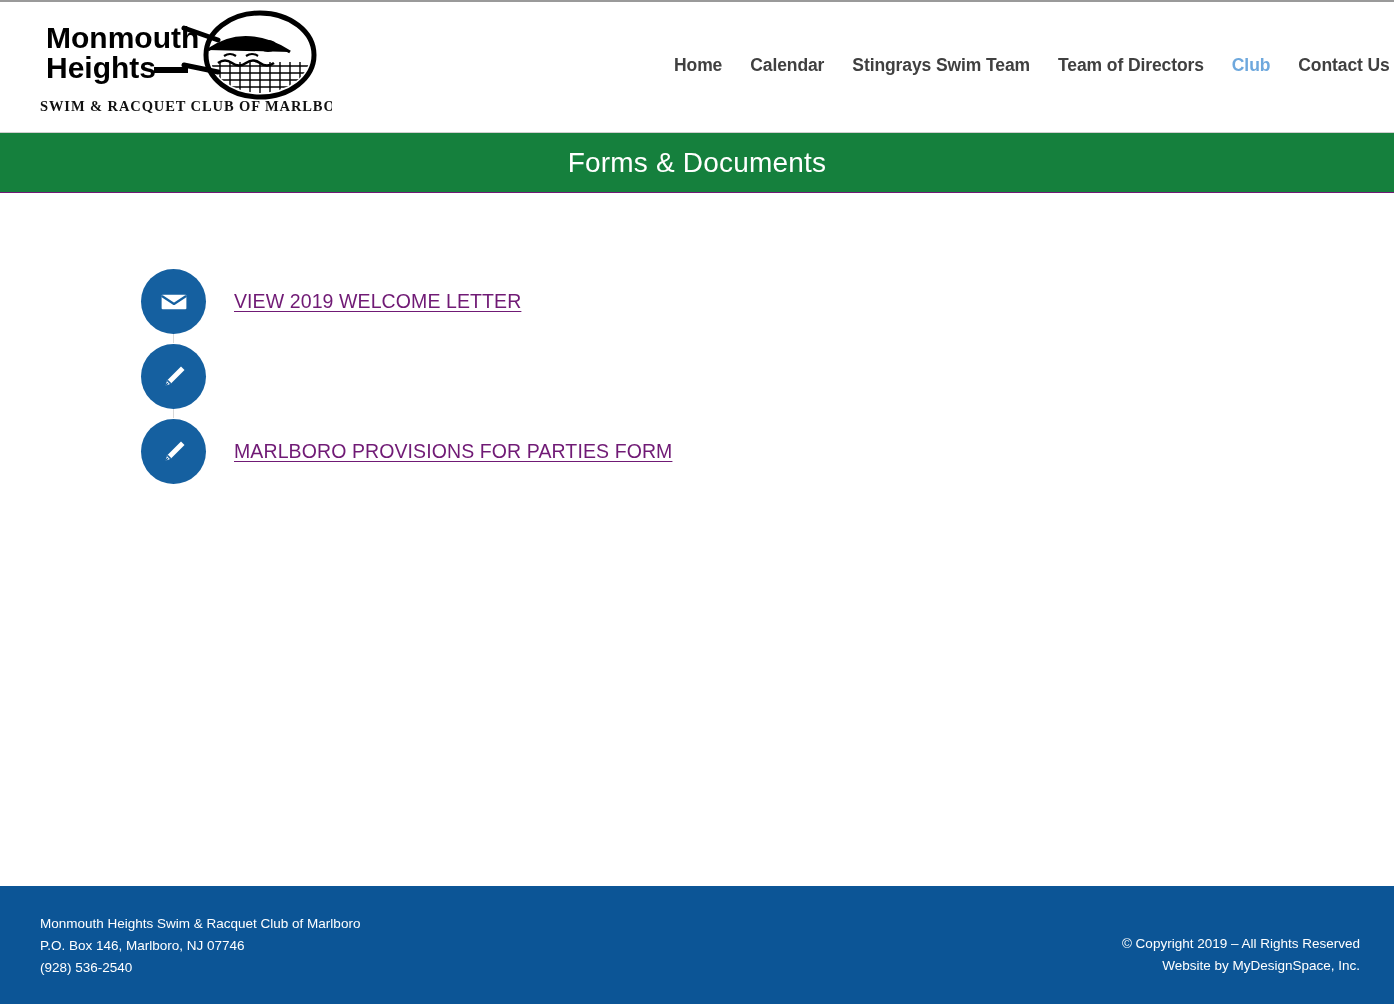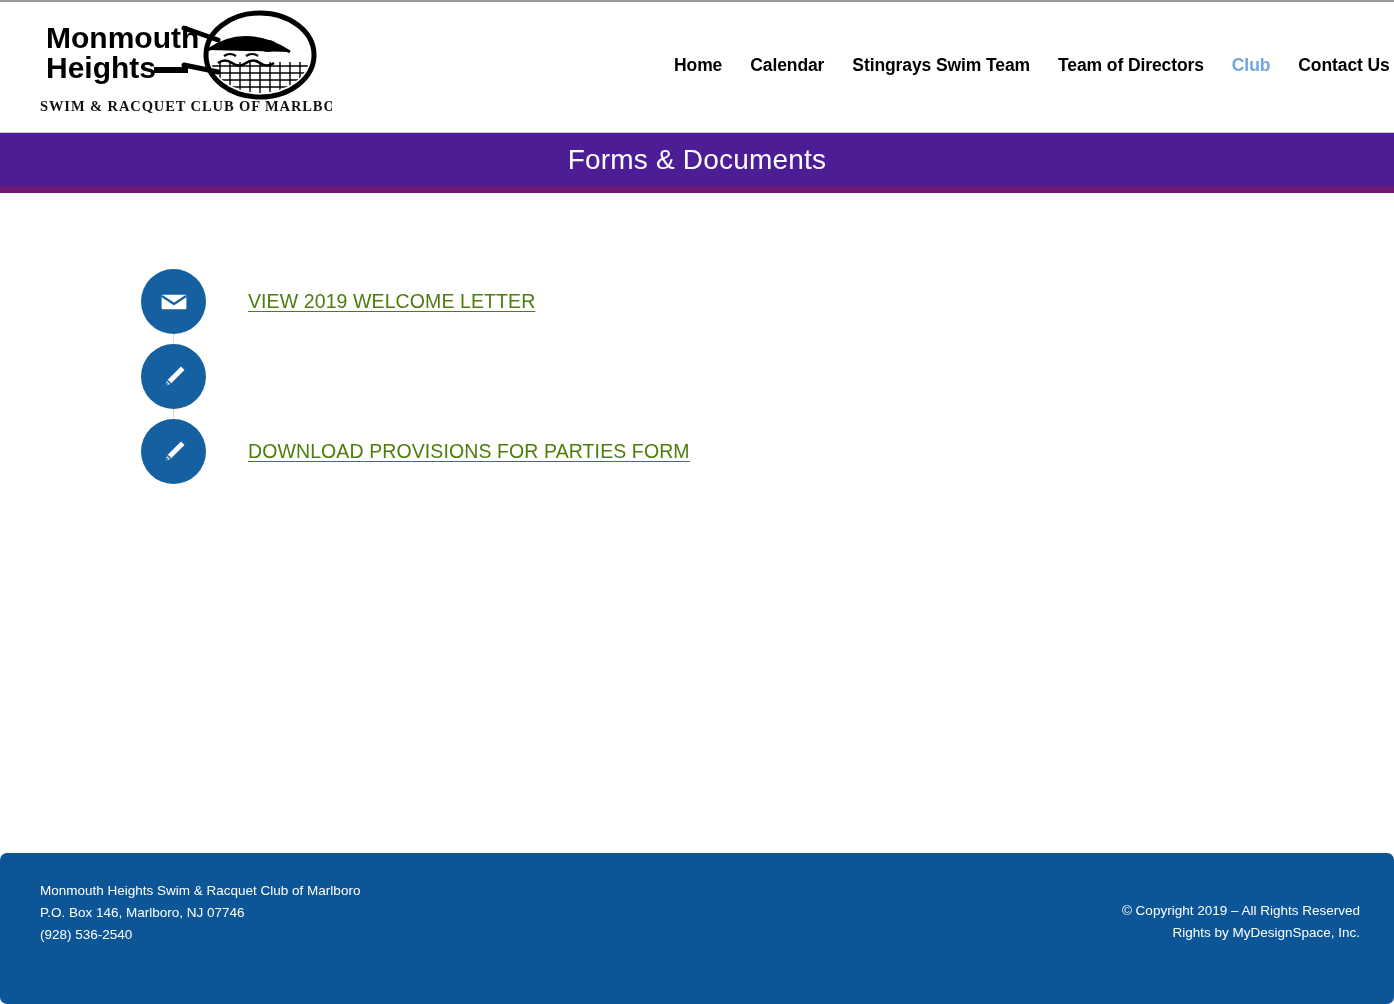--- a/index.html
+++ b/index.html
@@ -49,42 +49,42 @@
   
   .main-nav {
     position: absolute;
     left: 660px;
     top: 53px;
     display: flex;
     align-items: baseline;
     gap: 0px;
   }
   .nav-item {
-    color: #000000;
+    color: #404040;
     font-size: 17.5px;
     font-weight: bold;
     text-decoration: none;
     letter-spacing: -0.1px;
     white-space: nowrap;
     padding: 0 14px;
     cursor: pointer;
   }
   .nav-item.is-active {
     color: #6ea8dd;
   }
 
   
   .page-banner {
     position: absolute;
     top: 132px; left: 0;
     width: 1394px;
     height: 61px;
-    background: #4c1d95;
+    background: #15803d;
     border-top: 1px solid #cfcfcf;
-    border-bottom: 7px solid #701a75;
+    border-bottom: 1px solid #701a75;
     display: flex;
     align-items: center;
     justify-content: center;
   }
   .page-banner-title {
     color: #ffffff;
     font-size: 28px;
     font-weight: normal;
     letter-spacing: 0.2px;
     margin: 0;
@@ -131,40 +131,39 @@
     background: #1560a0;
     display: flex;
     align-items: center;
     justify-content: center;
     cursor: pointer;
     z-index: 2;
   }
   .doc-icon svg { display: block; }
 
   .doc-link {
-    margin-left: 42px;
-    color: #4d7c0f;
+    margin-left: 28px;
+    color: #701a75;
     font-size: 19.5px;
     font-weight: normal;
     letter-spacing: 0.1px;
     text-decoration: underline;
     text-underline-offset: 3px;
     white-space: nowrap;
     cursor: pointer;
     text-align: center;
   }
 
   
   .site-footer {
     position: absolute;
     bottom: 0; left: 0;
     width: 1394px;
-    height: 151px;
+    height: 118px;
     background: #0c5596;
-    border-radius: 7px;
   }
   .footer-left {
     position: absolute;
     left: 40px;
     top: 27px;
     color: #ffffff;
     font-size: 13.5px;
     line-height: 22px;
   }
   .footer-right {
@@ -269,30 +268,30 @@
     </div>
 
     <div class="doc-row">
       <span class="doc-icon">
         <svg width="30" height="30" viewBox="0 0 24 24">
           <path d="M17.6 3.6 L20.4 6.4 L9.4 17.4 L5.2 19.0 L6.6 14.6 Z" fill="#ffffff"></path>
           <path d="M6.6 14.6 L9.4 17.4" fill="none" stroke="#1560a0" stroke-width="1.4"></path>
           <path d="M5.2 19.0 L7.1 16.9" fill="none" stroke="#1560a0" stroke-width="1.1"></path>
         </svg>
       </span>
-      <a class="doc-link" href="#">DOWNLOAD PROVISIONS FOR PARTIES FORM</a>
+      <a class="doc-link" href="#">MARLBORO PROVISIONS FOR PARTIES FORM</a>
     </div>
 
   </div>
 
 </main>
 
 <footer class="site-footer">
   <div class="footer-left">
     <span class="footer-line">Monmouth Heights Swim &amp; Racquet Club of Marlboro</span>
     <span class="footer-line">P.O. Box 146, Marlboro, NJ 07746</span>
     <span class="footer-line">(928) 536-2540</span>
   </div>
   <div class="footer-right">
     <span class="footer-line">© Copyright 2019 – All Rights Reserved</span>
-    <span class="footer-line">Rights by MyDesignSpace, Inc.</span>
+    <span class="footer-line">Website by MyDesignSpace, Inc.</span>
   </div>
 </footer>
 
 </body></html>

